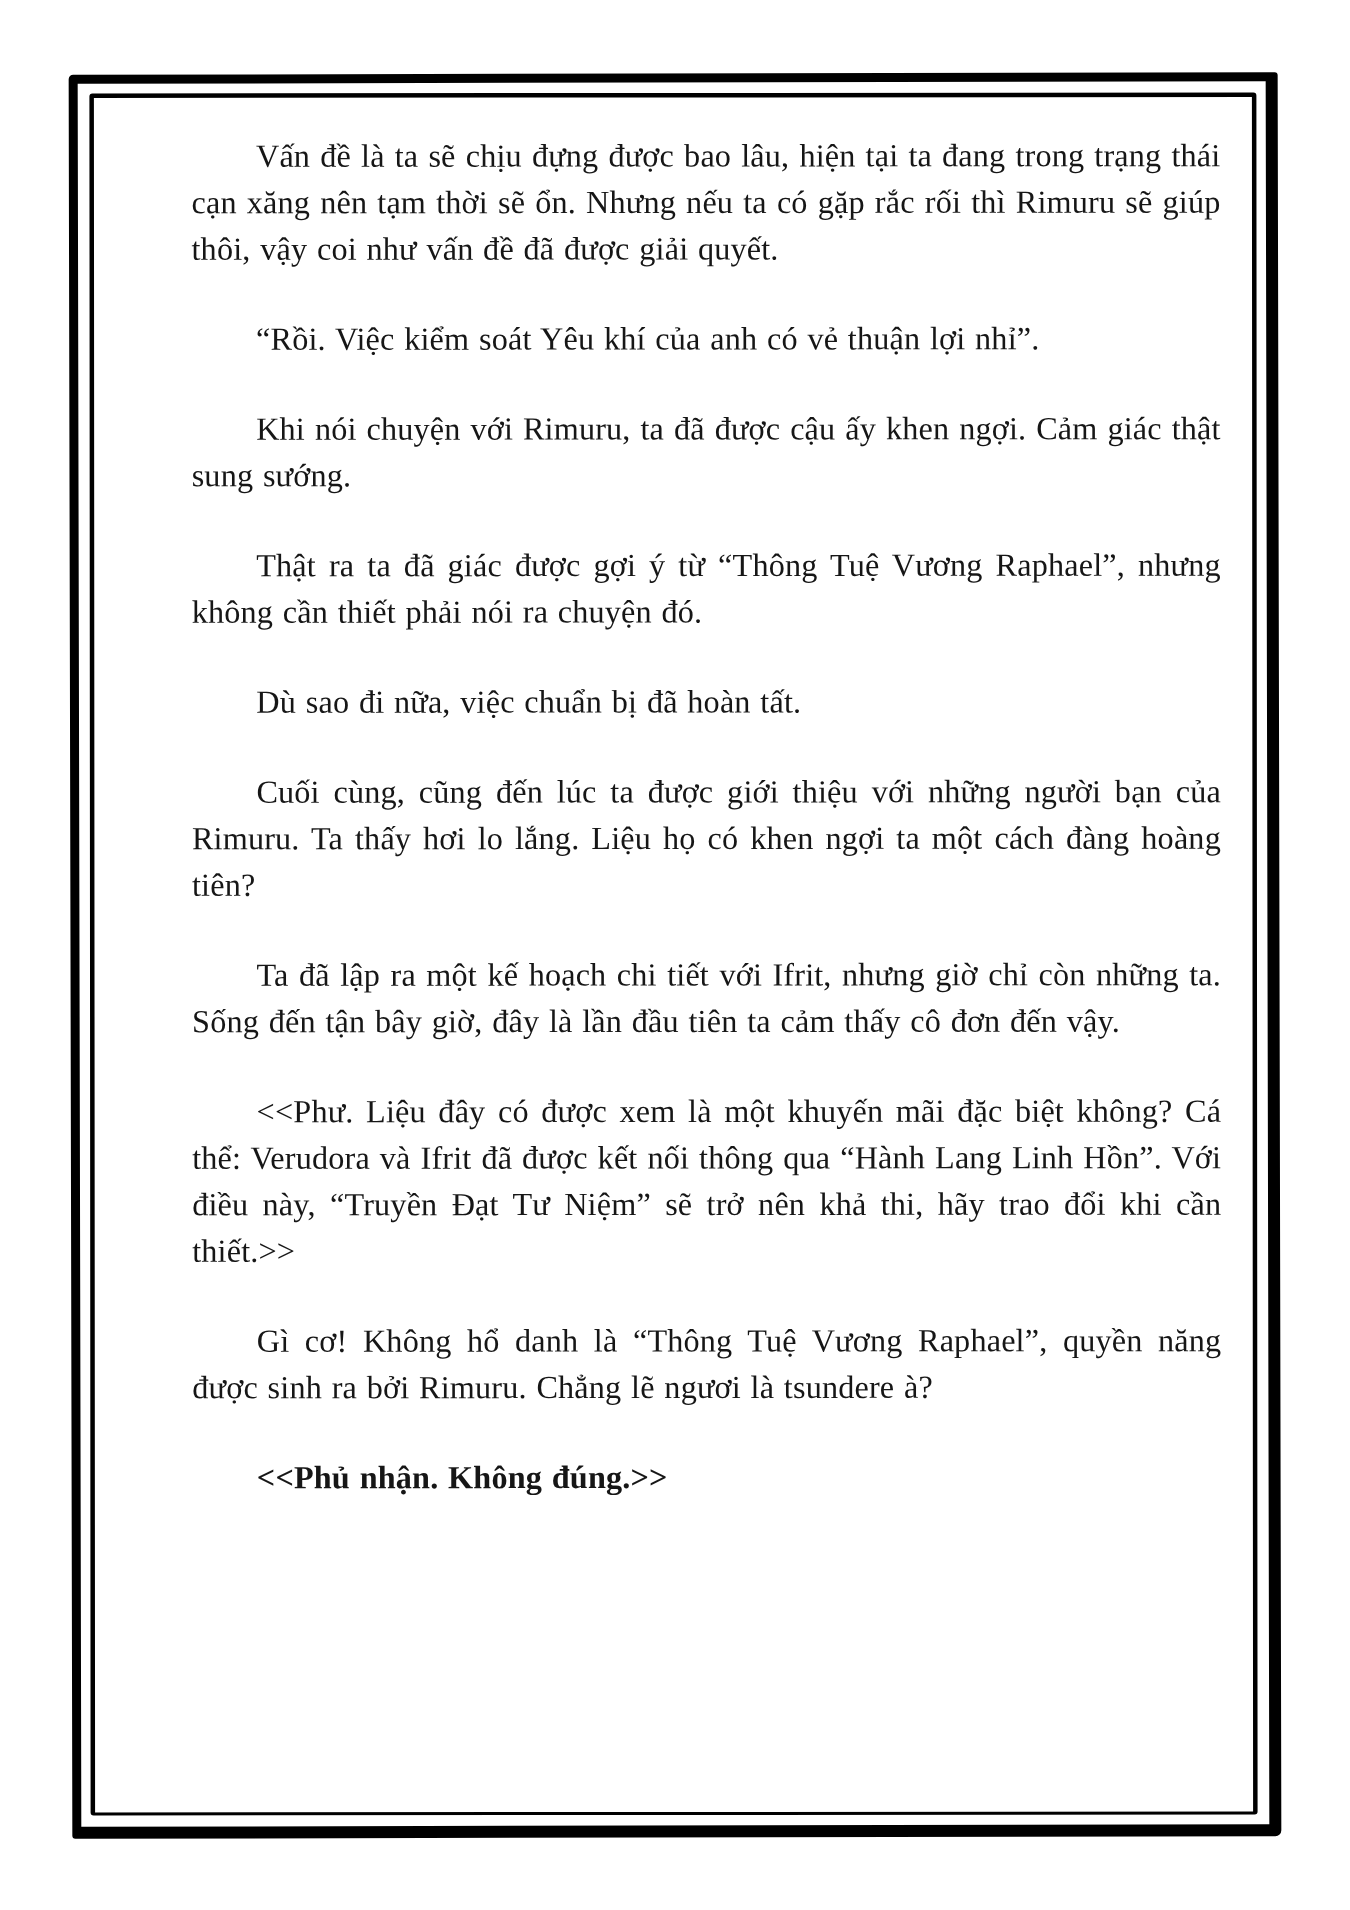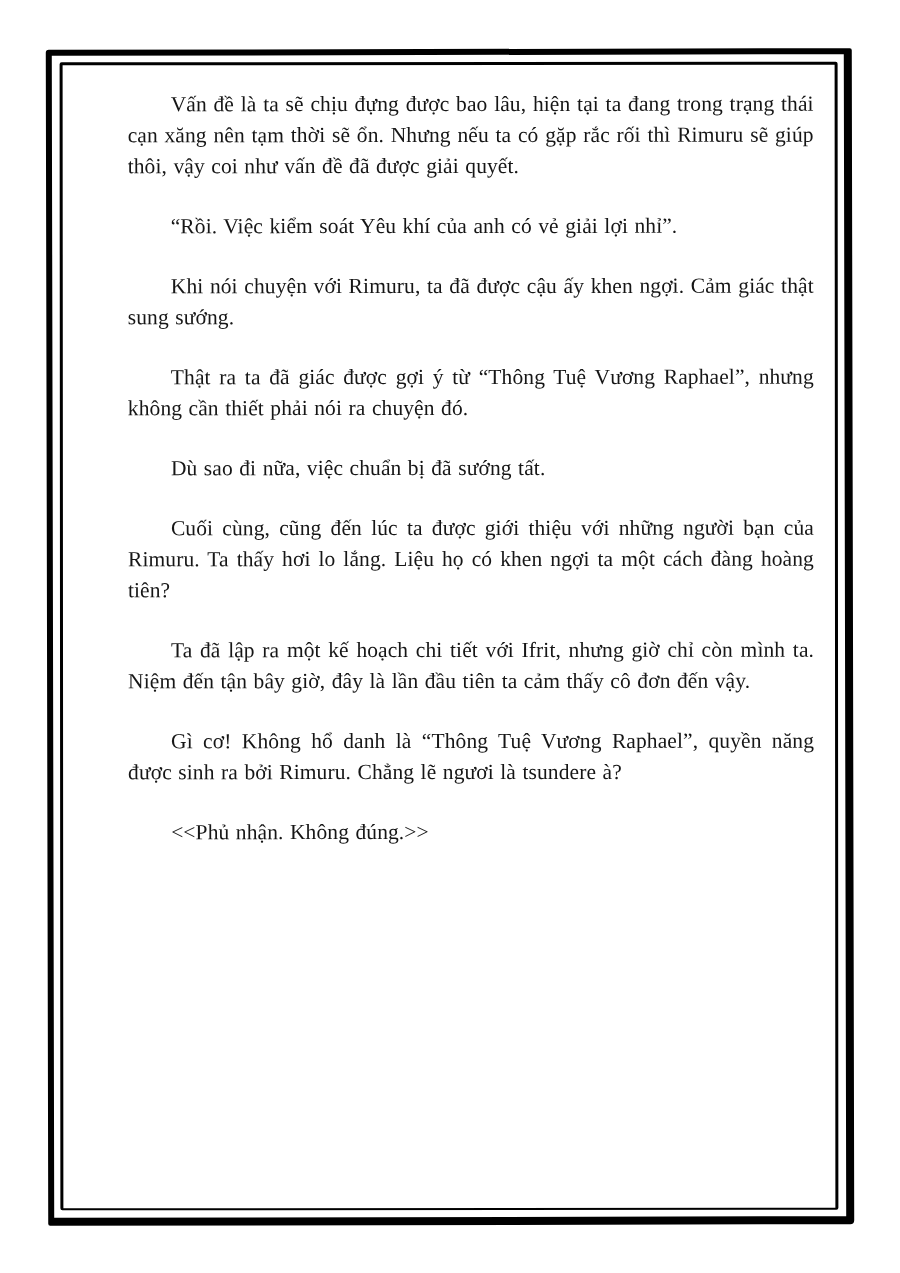--- a/index.html
+++ b/index.html
@@ -52,34 +52,35 @@
   }
   .para{
     font-size:21.5px;
     line-height:31px;
     text-align:justify;
     text-indent:43px;
     margin-bottom:29px;
     letter-spacing:0.1px;
     word-spacing:1px;
   }
-  .para:last-child{margin-bottom:0;}
+  .para:last-child{margin-bottom:0;font-weight:bold;}
 </style>
 </head>
 <body>
 
 <div class="page">
   <div class="outer-frame">
     <div class="inner-frame">
       <div class="content">
         <p class="para">Vấn đề là ta sẽ chịu đựng được bao lâu, hiện tại ta đang trong trạng thái cạn xăng nên tạm thời sẽ ổn. Nhưng nếu ta có gặp rắc rối thì Rimuru sẽ giúp thôi, vậy coi như vấn đề đã được giải quyết.</p>
-        <p class="para">“Rồi. Việc kiểm soát Yêu khí của anh có vẻ giải lợi nhỉ”.</p>
+        <p class="para">“Rồi. Việc kiểm soát Yêu khí của anh có vẻ thuận lợi nhỉ”.</p>
         <p class="para">Khi nói chuyện với Rimuru, ta đã được cậu ấy khen ngợi. Cảm giác thật sung sướng.</p>
         <p class="para">Thật ra ta đã giác được gợi ý từ “Thông Tuệ Vương Raphael”, nhưng không cần thiết phải nói ra chuyện đó.</p>
-        <p class="para">Dù sao đi nữa, việc chuẩn bị đã sướng tất.</p>
+        <p class="para">Dù sao đi nữa, việc chuẩn bị đã hoàn tất.</p>
         <p class="para">Cuối cùng, cũng đến lúc ta được giới thiệu với những người bạn của Rimuru. Ta thấy hơi lo lắng. Liệu họ có khen ngợi ta một cách đàng hoàng tiên?</p>
-        <p class="para">Ta đã lập ra một kế hoạch chi tiết với Ifrit, nhưng giờ chỉ còn mình ta. Niệm đến tận bây giờ, đây là lần đầu tiên ta cảm thấy cô đơn đến vậy.</p>
+        <p class="para">Ta đã lập ra một kế hoạch chi tiết với Ifrit, nhưng giờ chỉ còn những ta. Sống đến tận bây giờ, đây là lần đầu tiên ta cảm thấy cô đơn đến vậy.</p>
+        <p class="para">&lt;&lt;Phư. Liệu đây có được xem là một khuyến mãi đặc biệt không? Cá thể: Verudora và Ifrit đã được kết nối thông qua “Hành Lang Linh Hồn”. Với điều này, “Truyền Đạt Tư Niệm” sẽ trở nên khả thi, hãy trao đổi khi cần thiết.&gt;&gt;</p>
         <p class="para">Gì cơ! Không hổ danh là “Thông Tuệ Vương Raphael”, quyền năng được sinh ra bởi Rimuru. Chẳng lẽ ngươi là tsundere à?</p>
         <p class="para">&lt;&lt;Phủ nhận. Không đúng.&gt;&gt;</p>
       </div>
     </div>
   </div>
 </div>
 
 </body></html>

